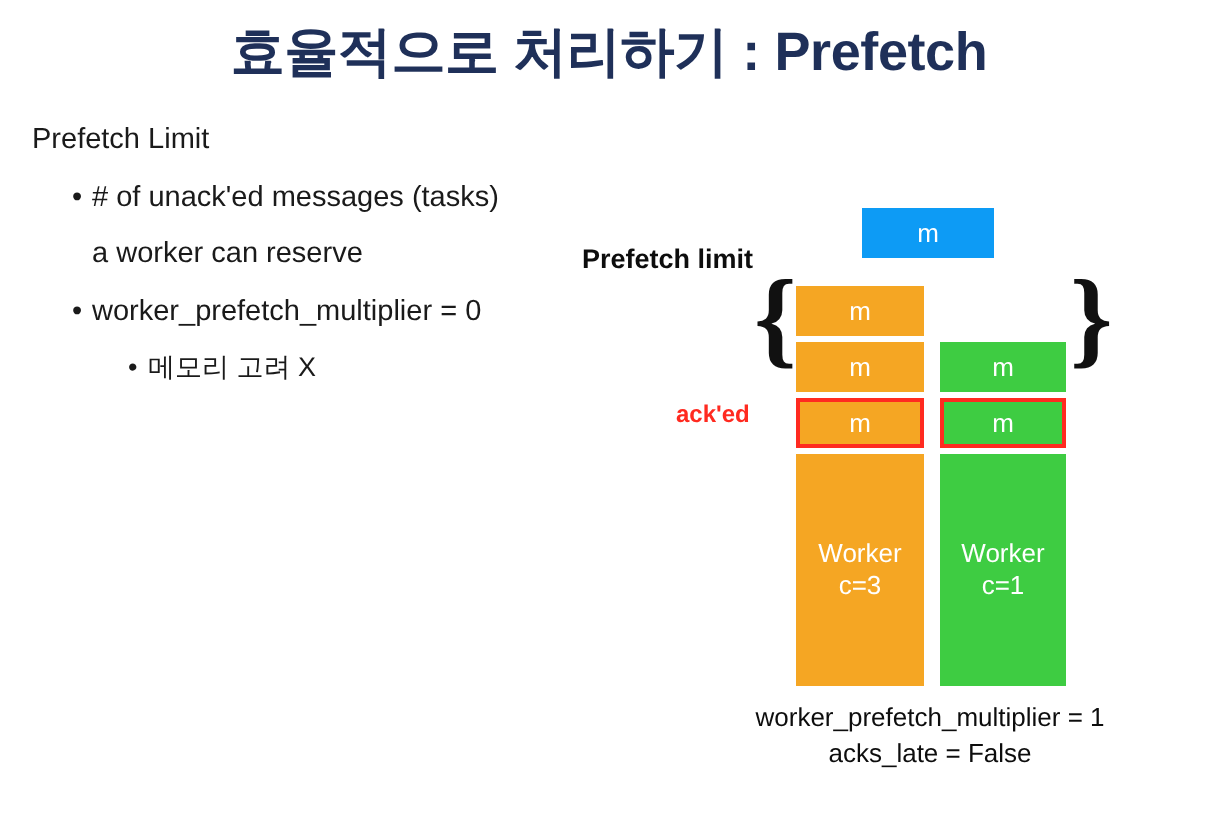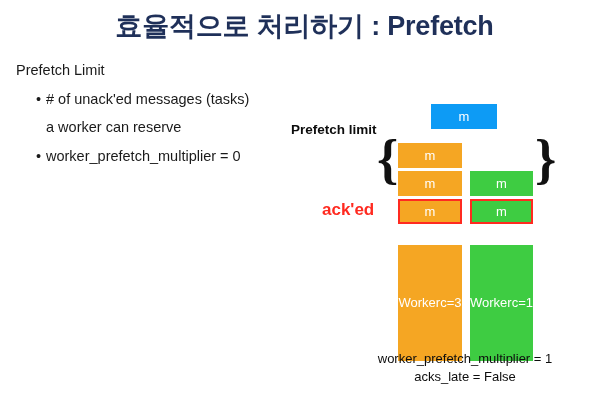--- a/index.html
+++ b/index.html
@@ -92,41 +92,40 @@
   .block-blue   { background: #0D9BF5; }
   .acked-outline { border: 2px solid #FF2A20; }
 
   .worker-block {
     position: absolute;
     color: #ffffff;
     font-size: 13px;
     line-height: 1.25;
     text-align: center;
     display: flex;
-    flex-direction: row;
+    flex-direction: column;
     align-items: center;
     justify-content: center;
     box-sizing: border-box;
-    margin-top: 18px;
   }
 
   #prefetch-limit-label {
     position: absolute;
     left: 291px;
     top: 122px;
     font-size: 13.5px;
     font-weight: 700;
     color: #0d0d0d;
     white-space: nowrap;
   }
   #acked-label {
     position: absolute;
-    left: 322px;
+    left: 338px;
     top: 200px;
-    font-size: 17px;
+    font-size: 12px;
     font-weight: 700;
     color: #FF2A20;
     white-space: nowrap;
   }
 
   .brace {
     position: absolute;
     font-size: 54px;
     font-weight: 700;
     color: #111111;
@@ -166,20 +165,23 @@
 
   <div class="bullet-row lvl1-cont">
     <span class="dot"></span><span>a worker can reserve</span>
   </div>
 
 
   <div class="bullet-row lvl1">
     <span class="dot">•</span><span>worker_prefetch_multiplier = 0</span>
   </div>
 
+  <div class="bullet-row lvl2">
+    <span class="dot">•</span><span>메모리 고려 X</span>
+  </div>
 
 
 </div>
 
 <div id="diagram">
 
   <div class="msg-block block-blue" style="left:431px; top:104px; width:66px; height:25px;">m</div>
 
   <div id="prefetch-limit-label">Prefetch limit</div>
 

